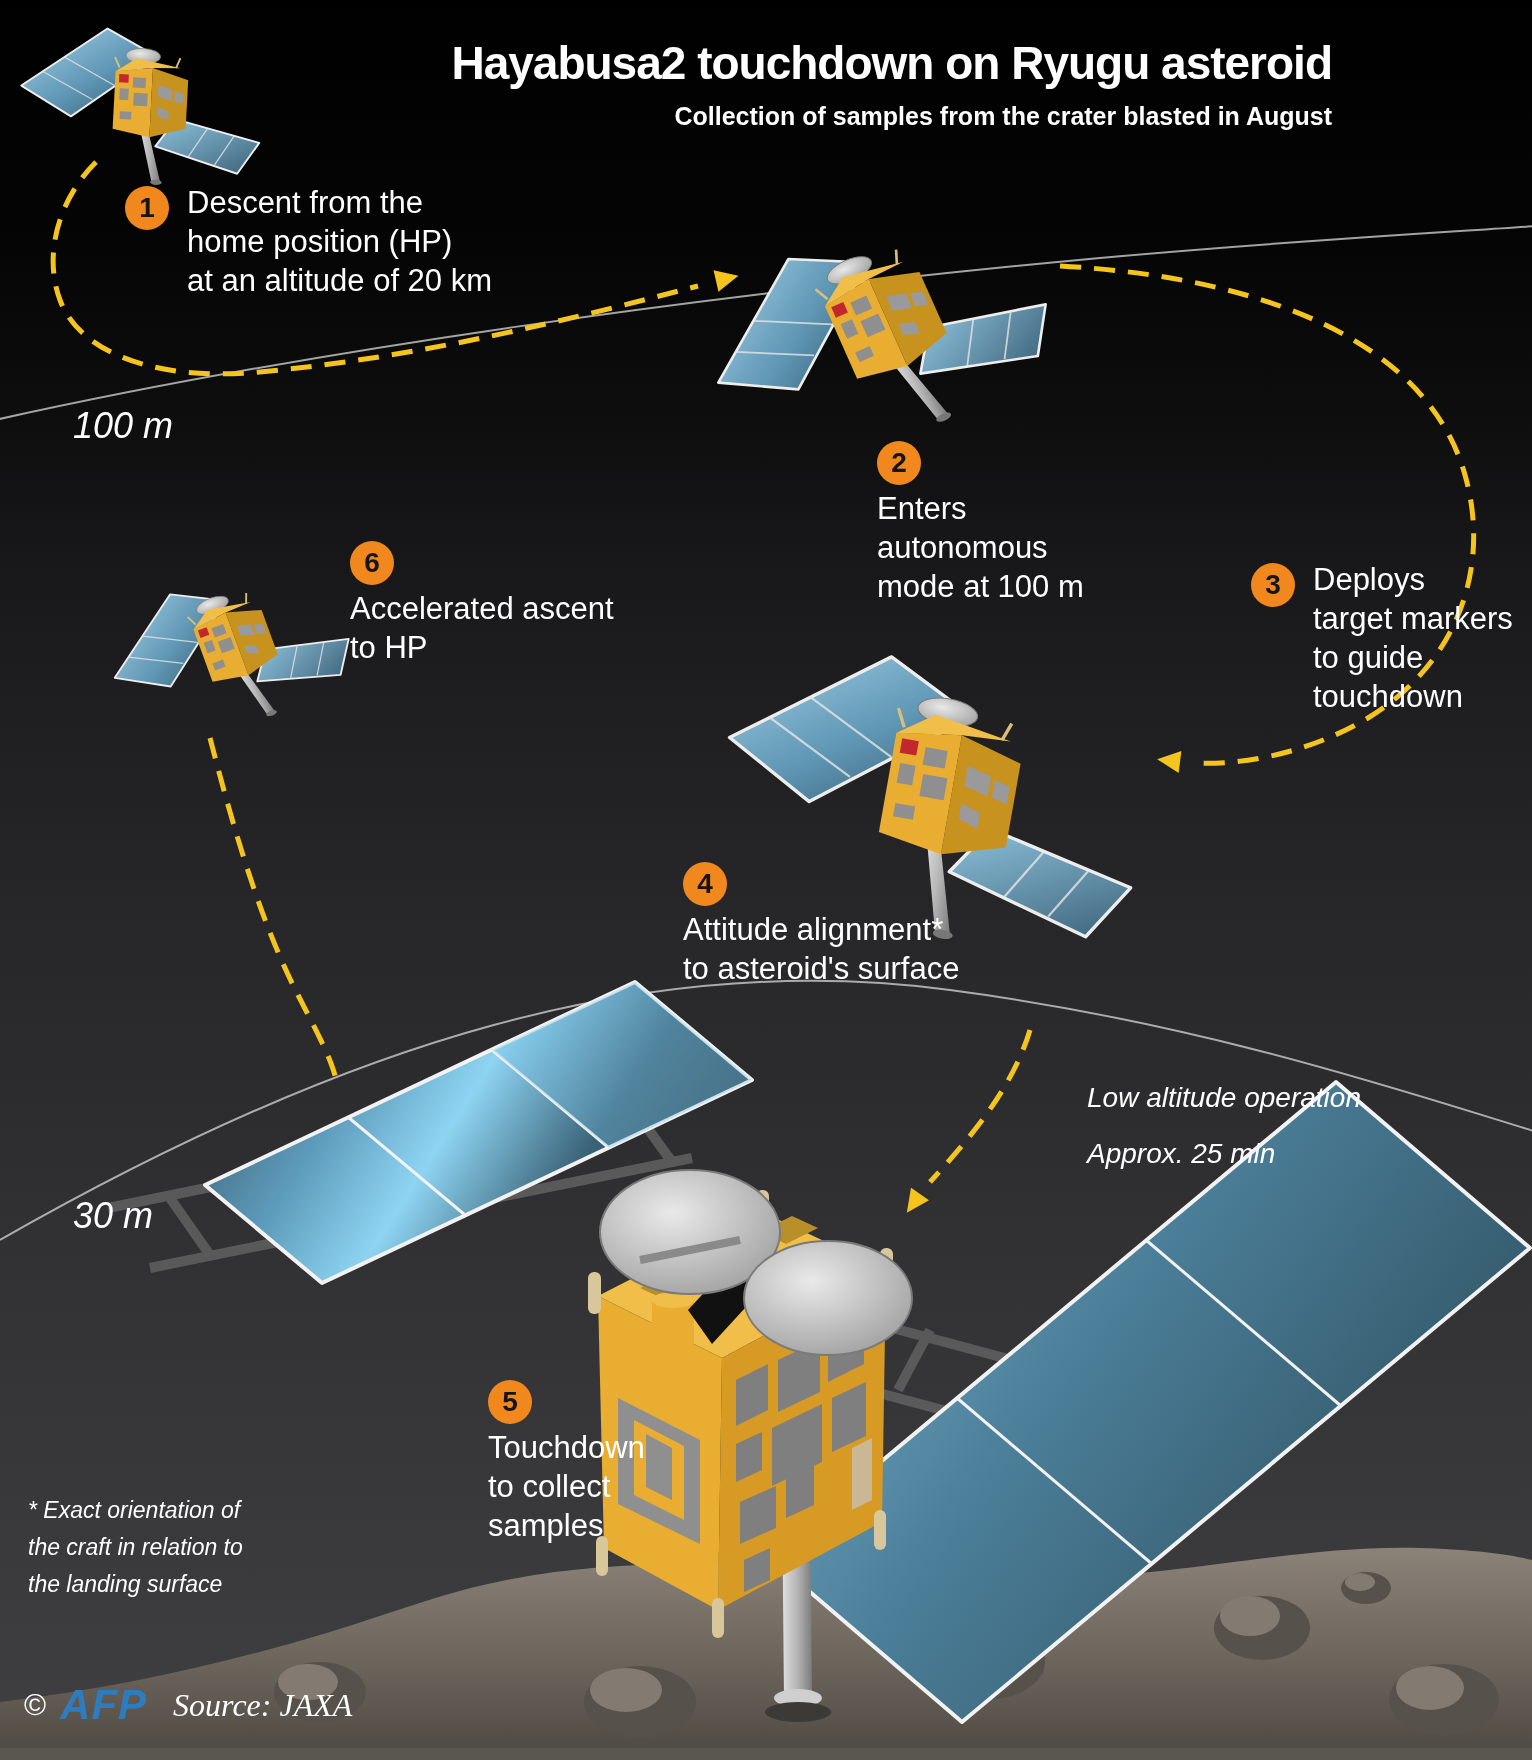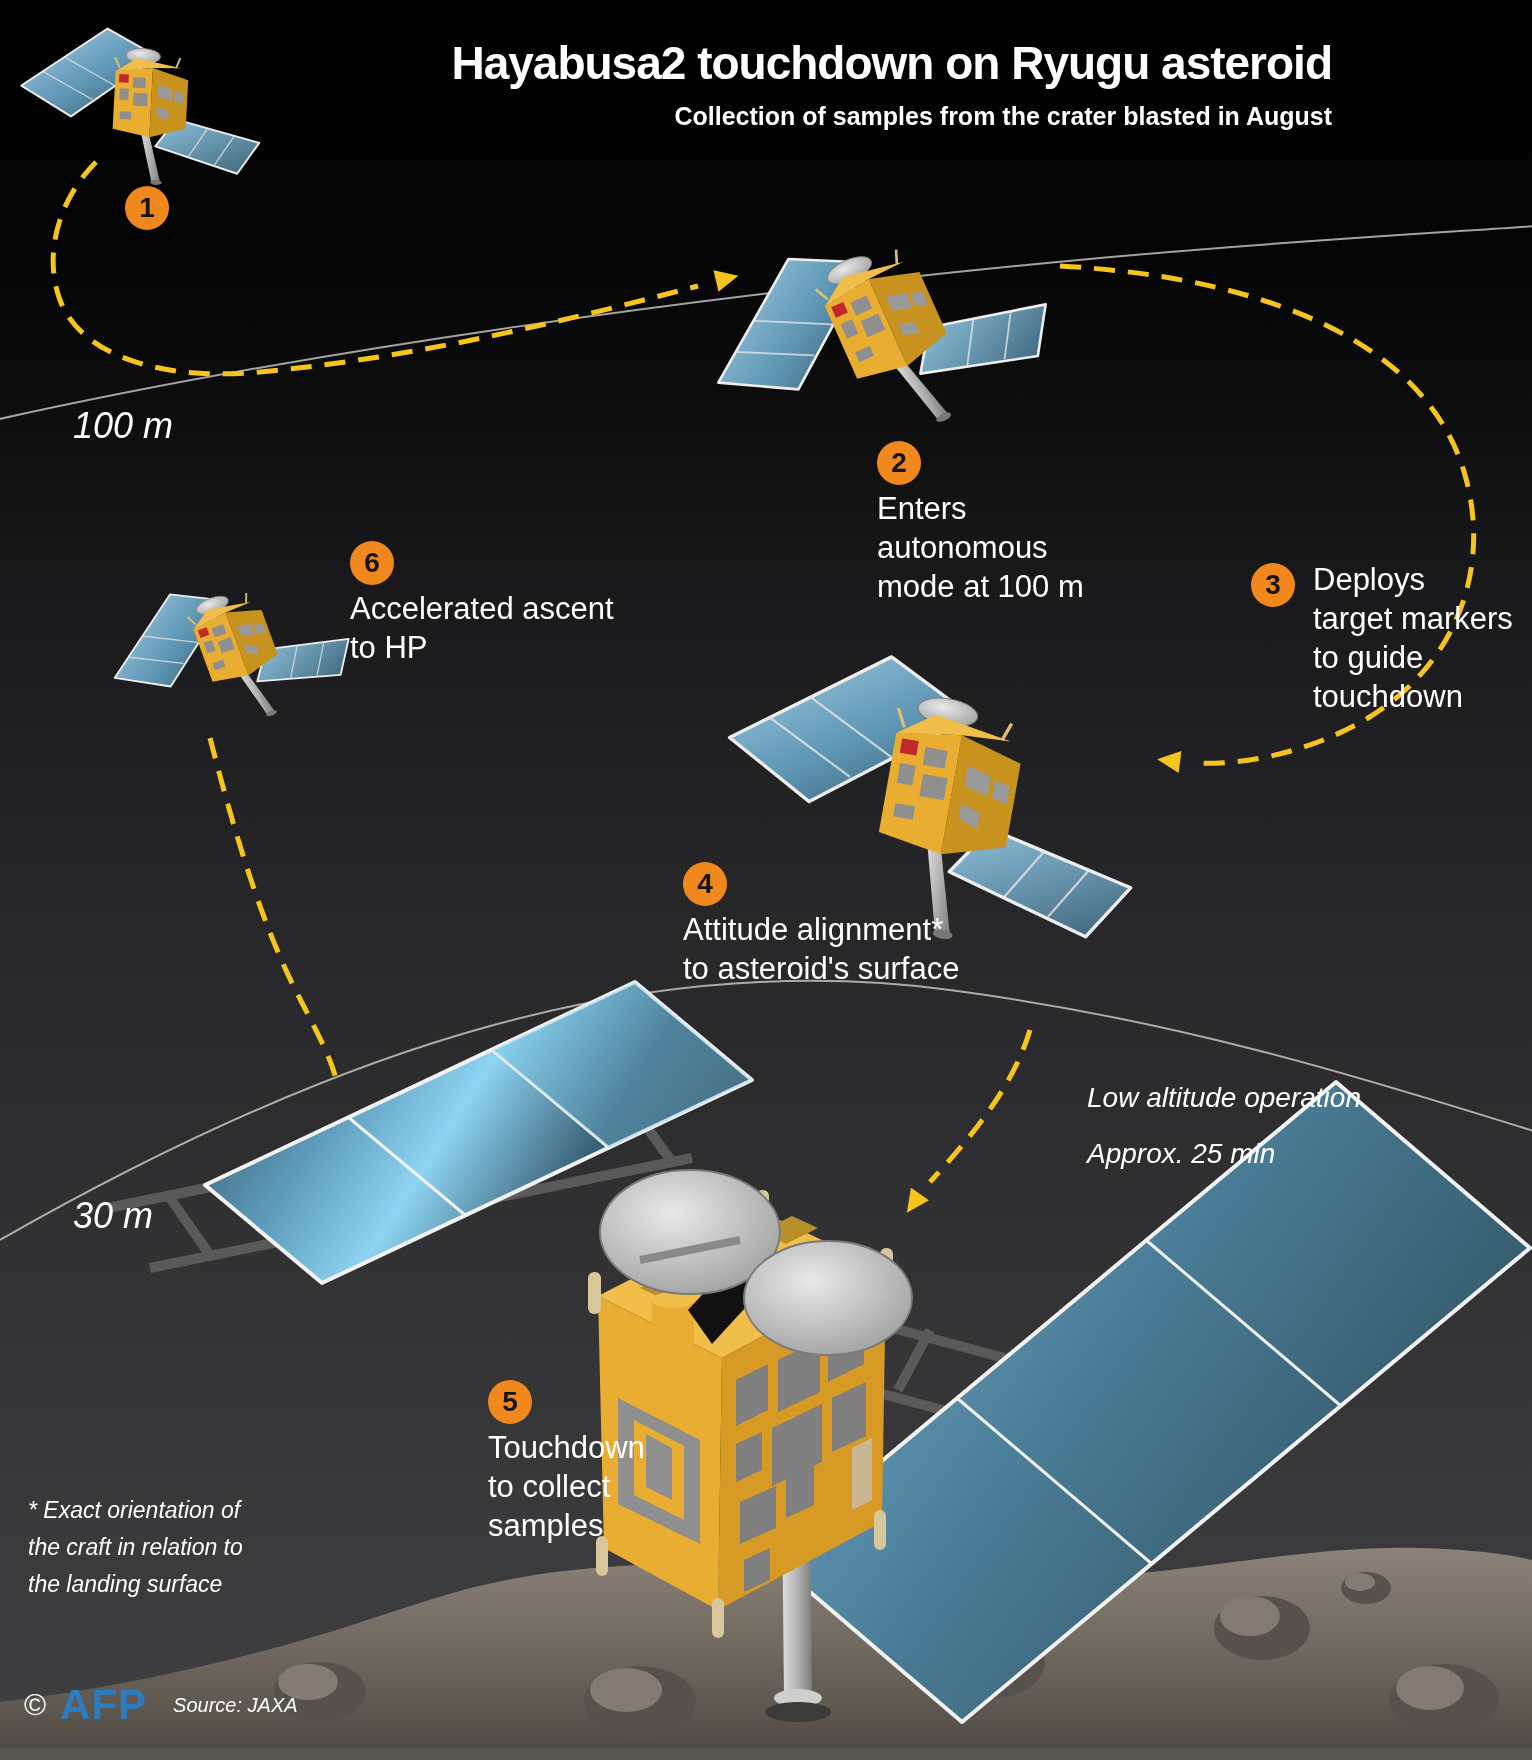--- a/index.html
+++ b/index.html
@@ -37,23 +37,23 @@
 
   .note{position:absolute;color:#fff;font-style:italic;white-space:pre-line;}
   .n-descent{left:284px;top:356px;font-size:28px;line-height:35px;}
   .n-low{left:1087px;top:1070px;font-size:28px;line-height:56px;}
   .n-alt100{left:73px;top:405px;font-size:36px;}
   .n-alt30{left:73px;top:1195px;font-size:36px;}
   .n-foot{left:28px;top:1492px;font-size:23px;line-height:37px;}
 
   .footer{position:absolute;left:24px;top:1684px;display:flex;align-items:center;color:#fff;}
   .copy{font-size:30px;}
-  .afp{font-size:42px;font-weight:900;color:#2E7CC0;
+  .afp{font-size:42px;font-weight:900;font-style:italic;color:#2E7CC0;
     letter-spacing:1px;margin-left:14px;line-height:42px;}
-  .src{font-size:20px;font-style:italic;margin-left:26px;}
+  .src{font-size:32px;font-style:italic;margin-left:26px;font-family:Liberation Serif, serif;}
 
   
   #step1{left:125px;top:186px;}
   #step2{left:877px;top:441px;}
   #step3{left:1251px;top:563px;}
   #step4{left:683px;top:862px;}
   #step5{left:488px;top:1380px;}
   #step6{left:350px;top:541px;}
 </style>
 </head>
@@ -262,20 +262,23 @@
 </svg>
 
 <div class="titleblock">
   <div class="title">Hayabusa2 touchdown on Ryugu asteroid</div>
   <div class="subtitle">Collection of samples from the crater blasted in August</div>
 </div>
 
 <div class="step" id="step1">
   <div class="row">
     <div class="badge">1</div>
+    <div class="step-text gap-r">Descent from the
+home position (HP)
+at an altitude of 20 km</div>
   </div>
 </div>
 
 <div class="step" id="step2">
   <div class="badge">2</div>
   <div class="step-text gap-b">Enters
 autonomous
 mode at 100 m</div>
 </div>
 

